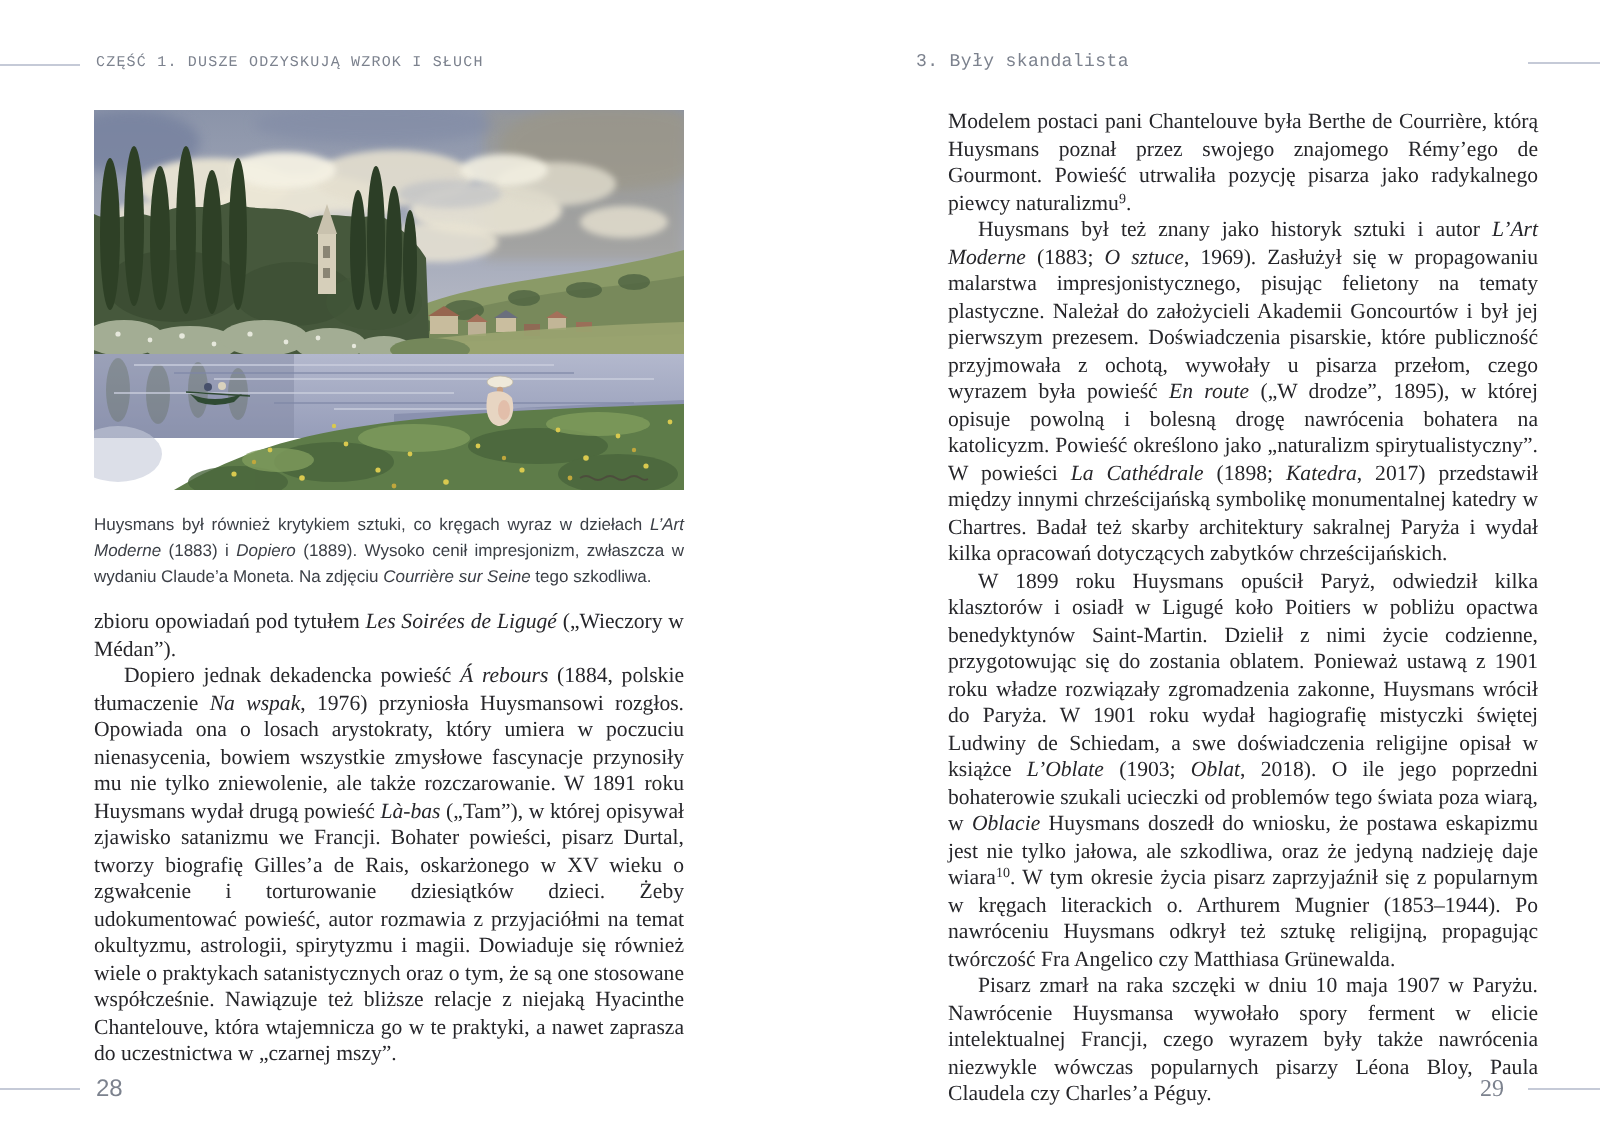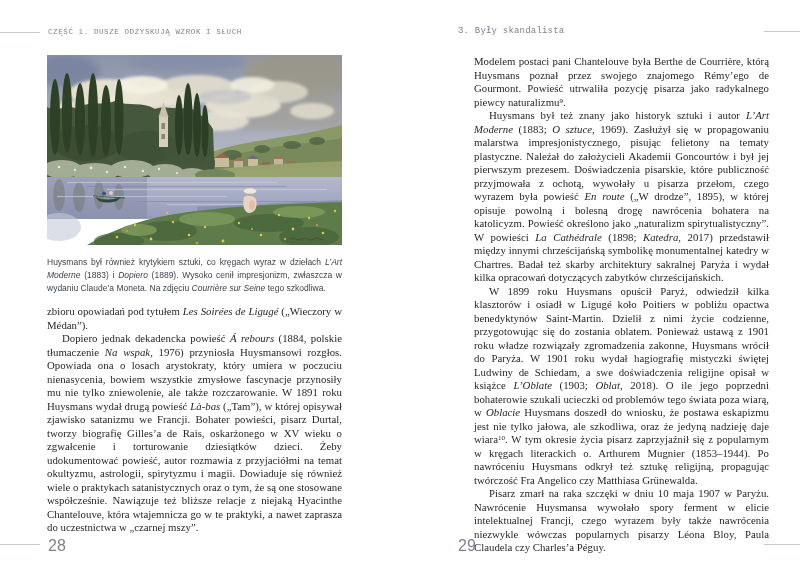--- a/index.html
+++ b/index.html
@@ -30,24 +30,24 @@
     margin:0;font-size:10.8px;line-height:13.5px;color:#26262a;
     text-align:justify;
   }
   .body-col p.indent{text-indent:15px;}
   .body-col sup{font-size:7px;line-height:0;vertical-align:3.5px;}
   .body-left{position:absolute;left:47px;top:305px;width:295px;}
   .body-right{position:absolute;left:432px;top:55px;width:295px;margin-left:42px;}
 
   .folio{
     position:absolute;top:537px;font-family:"Liberation Sans","DejaVu Sans",sans-serif;
-    font-size:16px;color:#7c828e;
+    font-size:12px;color:#7c828e;
   }
   .folio-left{left:48px;}
-  .folio-right{left:458px;width:294px;}
+  .folio-right{left:458px;width:294px;text-align:right;font-family:Liberation Serif, serif;}
 </style>
 </head>
 <body>
 
 <div>
 
   <div class="rule" style="left:0;top:32px;width:40px;"></div>
   <div class="running-head rh-left">CZĘŚĆ 1. DUSZE ODZYSKUJĄ WZROK I SŁUCH</div>
 
   <div class="running-head rh-right">3. Były skandalista</div>

